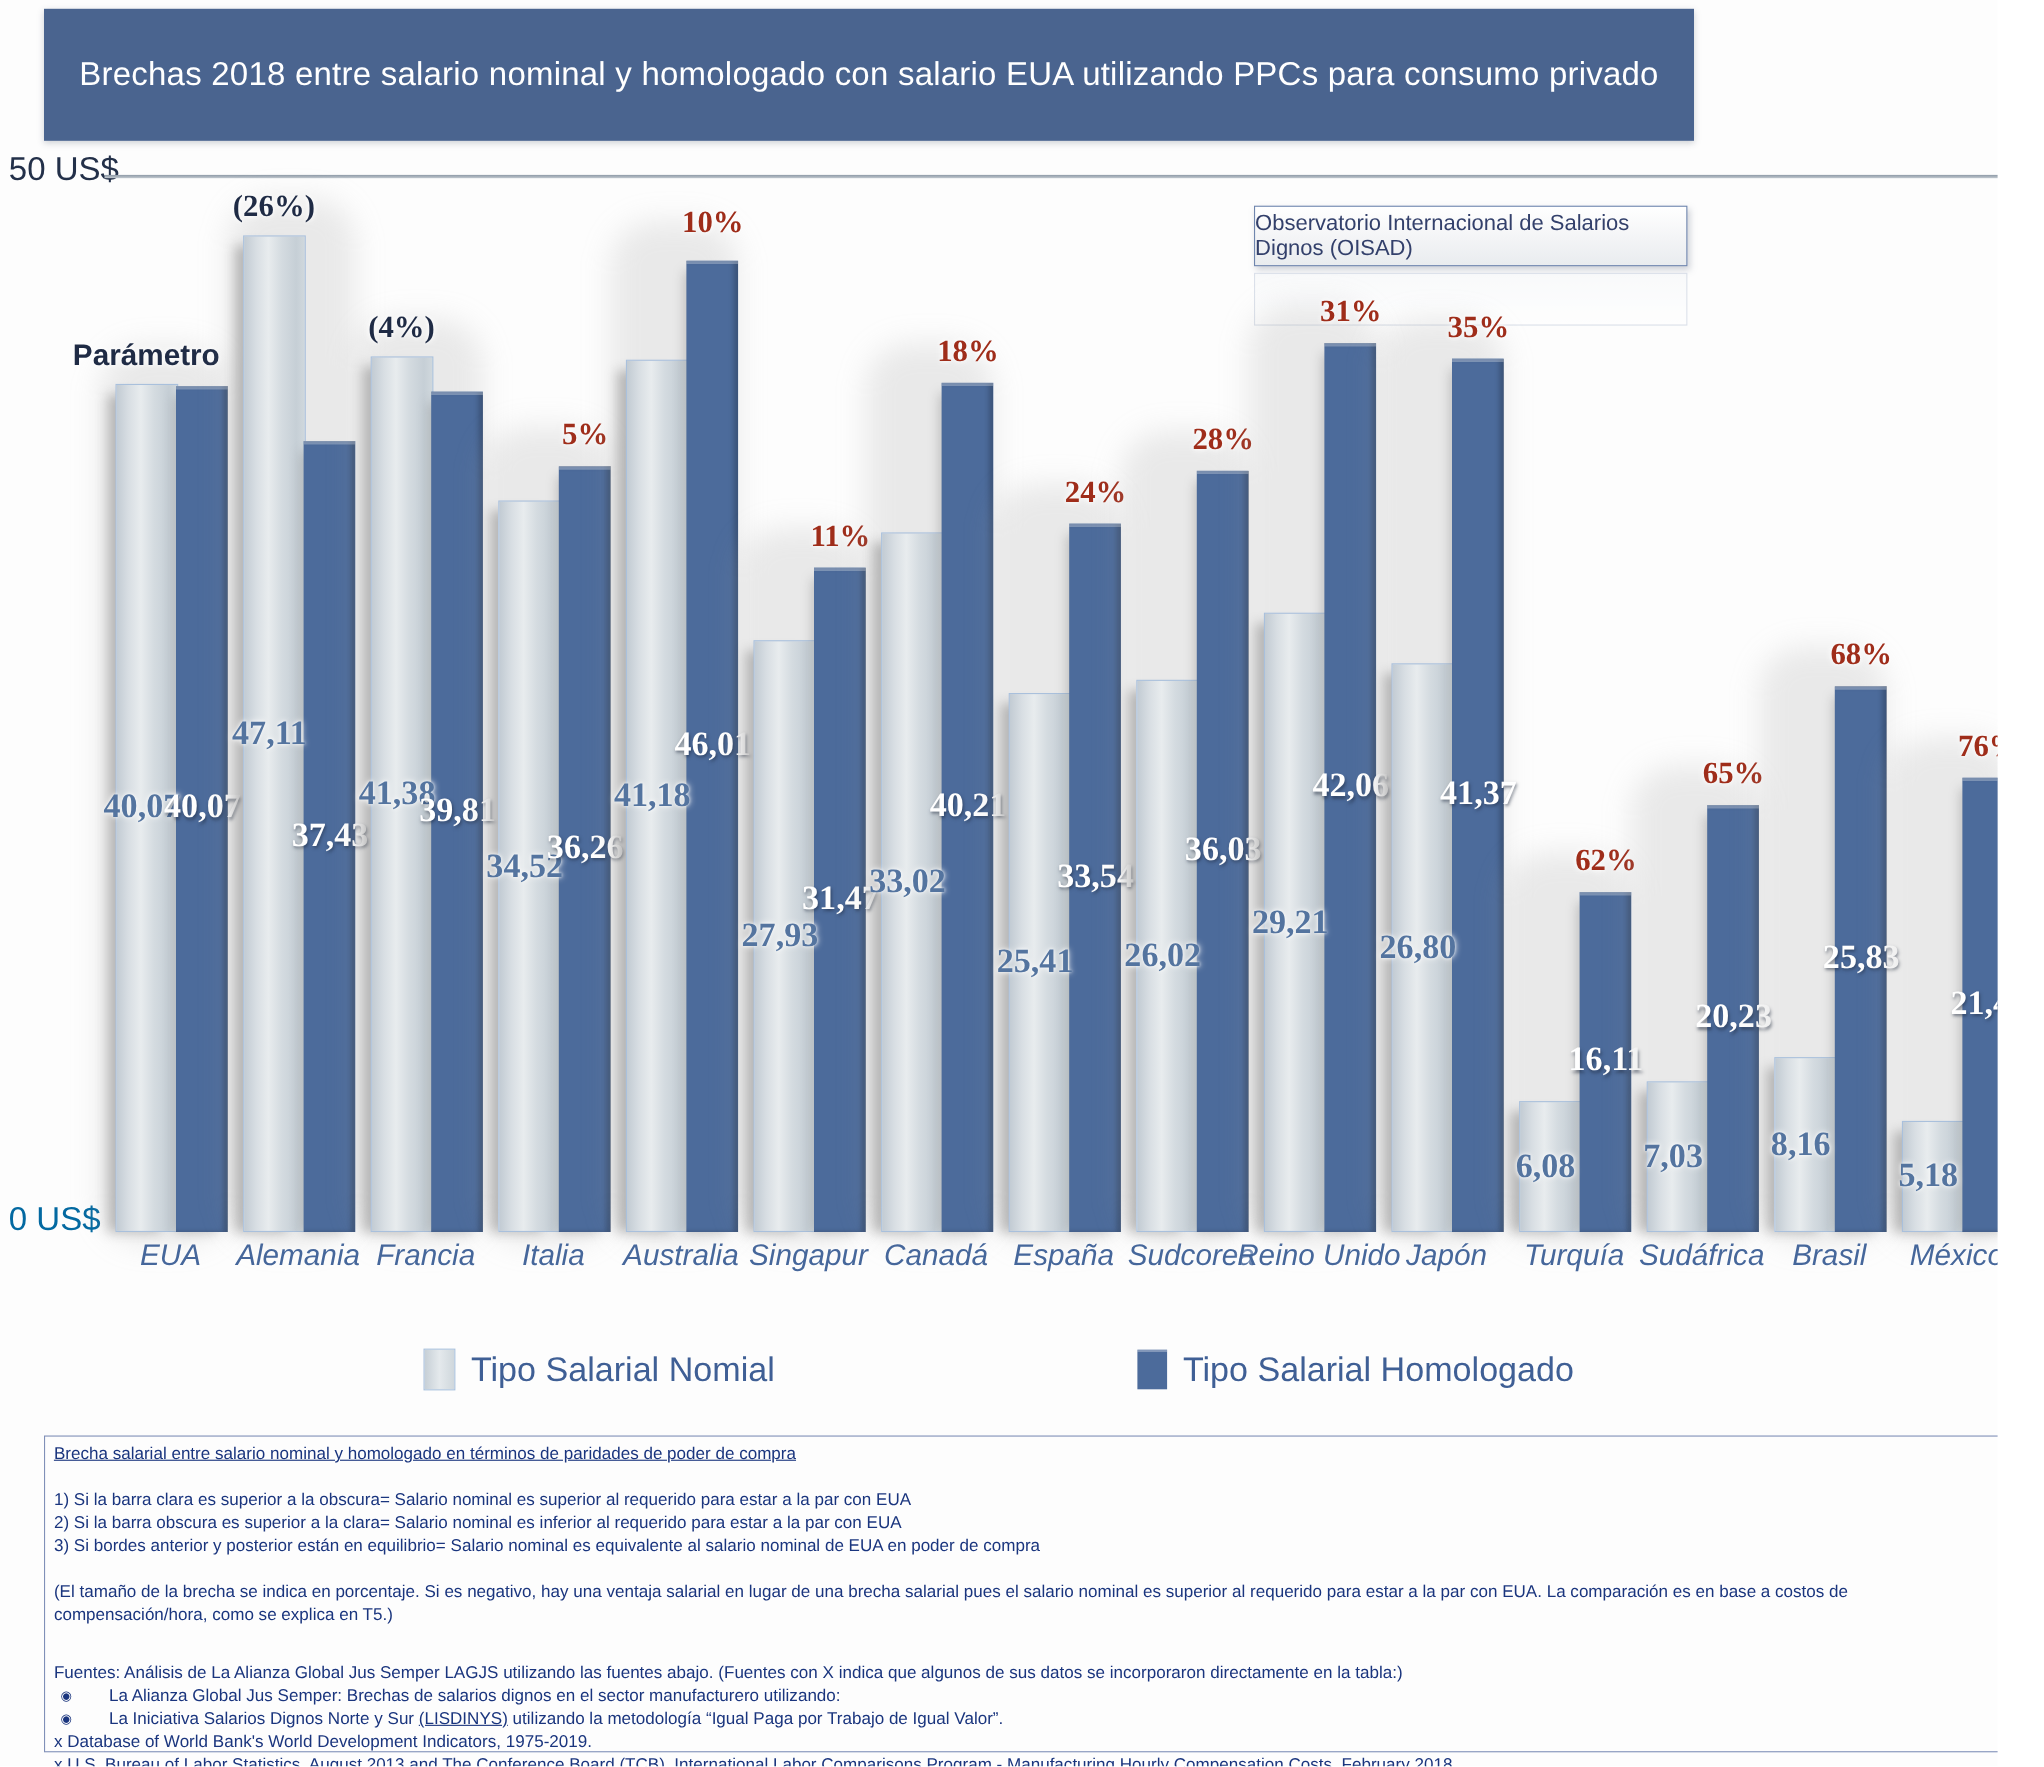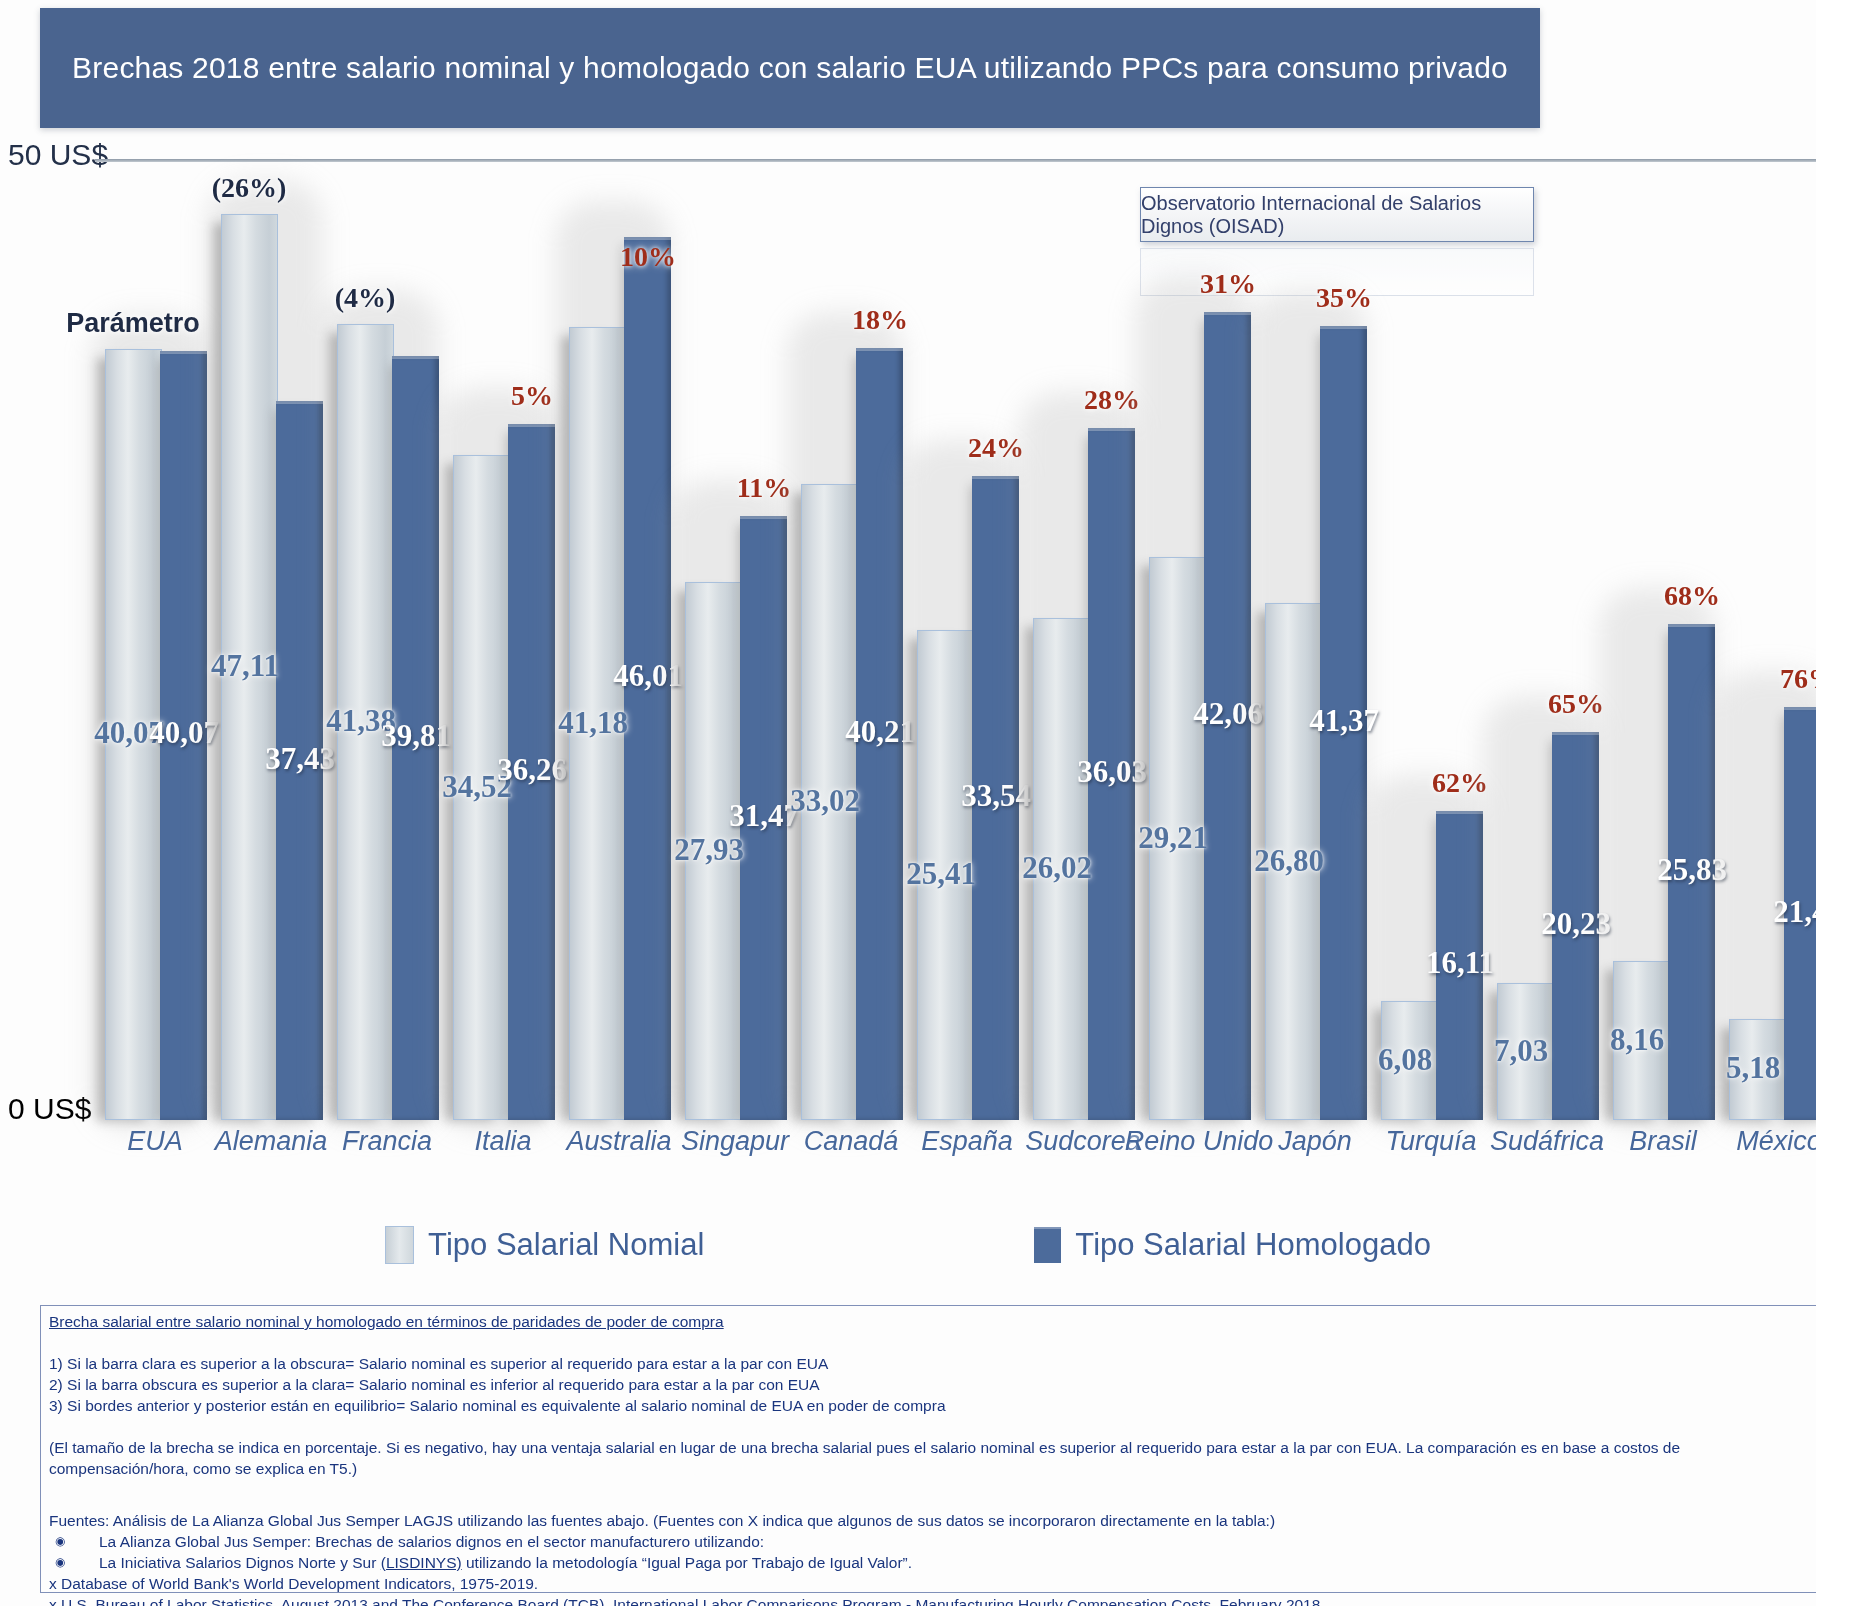--- a/index.html
+++ b/index.html
@@ -11,21 +11,21 @@
   .title-band{
     position:absolute;left:40px;top:8px;width:1500px;height:120px;
     background:#4a648f;color:#ffffff;text-align:center;
     display:flex;flex-direction:column;justify-content:center;gap:8px;
     box-shadow:0 2px 6px rgba(60,70,90,.25);
   }
   .title-band .t1{font-size:30px;letter-spacing:.2px;}
   .title-band .t2{font-size:21px;}
   
   .yaxis-top{position:absolute;left:8px;top:138px;font-size:30px;color:#233049;}
-  .yaxis-bottom{position:absolute;left:8px;top:1092px;font-size:30px;color:#000000;}
+  .yaxis-bottom{position:absolute;left:8px;top:1092px;font-size:30px;color:#0369a1;}
   .gridline-50{position:absolute;left:95px;top:159px;width:1750px;height:3px;
     background:linear-gradient(#8d99a6,#c2c9d0);}
   
   .oisad{
     position:absolute;left:1140px;top:187px;width:392px;height:53px;
     border:1px solid #6f86ae;display:flex;align-items:center;justify-content:center;
     background:linear-gradient(180deg,#ffffff 0%,#f3f4f6 55%,#e9ecef 100%);
     font-size:20px;color:#33406b;box-shadow:2px 3px 6px rgba(120,130,150,.35);
   }
   .oisad-ghost{
@@ -134,21 +134,21 @@
         <div class="vlabel nom" style="left: 34px; bottom: 315.392px;">34,52</div>
         <div class="vlabel hom" style="left: 89px; bottom: 332.096px;">36,26</div>
         <div class="gap positive" style="left: 89px; bottom: 708.192px;">5%</div>
       </div>
       <div class="group" style="left: 464px;">
         <div class="halo" style="height: 929.392px;"></div>
         <div class="bar nominal" style="height: 790.656px;"></div>
         <div class="bar homologado" style="height: 883.392px;"></div>
         <div class="vlabel nom" style="left: 34px; bottom: 379.328px;">41,18</div>
         <div class="vlabel hom" style="left: 89px; bottom: 425.696px;">46,01</div>
-        <div class="gap positive" style="left: 89px; bottom: 847px;">10%</div>
+        <div class="gap positive" style="left: 89px; bottom: 901px;">10%</div>
       </div>
       <div class="group" style="left: 580px;">
         <div class="halo" style="height: 650.224px;"></div>
         <div class="bar nominal" style="height: 536.256px;"></div>
         <div class="bar homologado" style="height: 604.224px;"></div>
         <div class="vlabel nom" style="left: 34px; bottom: 252.128px;">27,93</div>
         <div class="vlabel hom" style="left: 89px; bottom: 286.112px;">31,47</div>
         <div class="gap positive" style="left: 89px; bottom: 616.224px;">11%</div>
       </div>
       <div class="group" style="left: 696px;">

